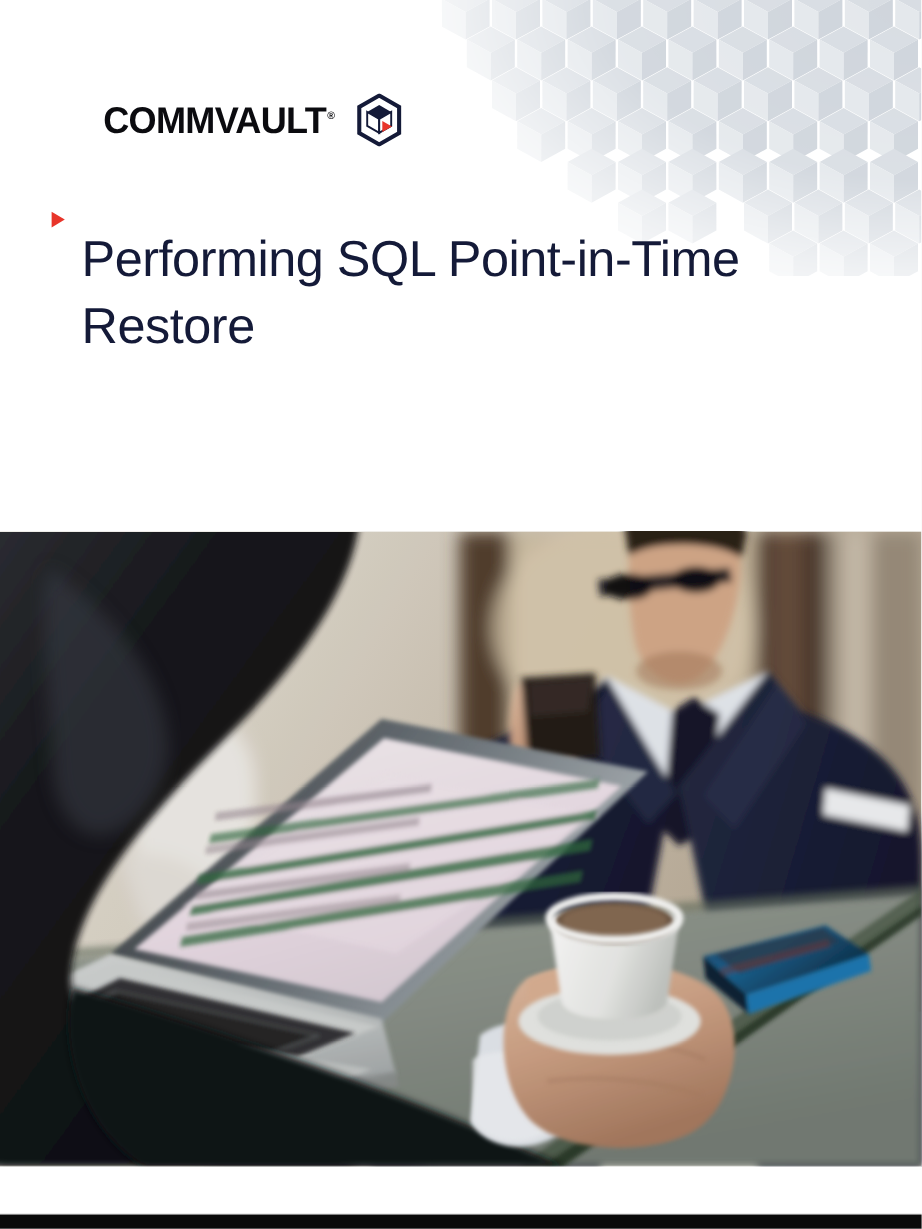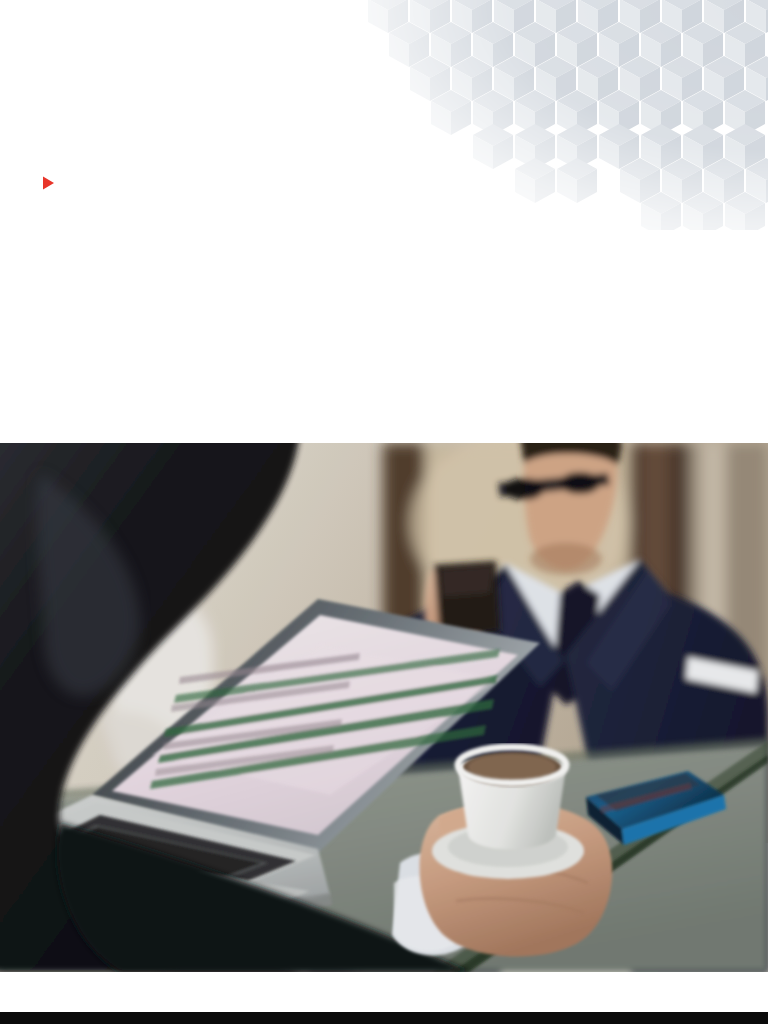--- a/index.html
+++ b/index.html
@@ -218,25 +218,42 @@
         </g>
         <g>
           <use href="#cube" x="273" y="192"></use>
             <use href="#cube" x="315" y="192"></use>
           <use href="#cube" x="357" y="192"></use>
         </g>
       </g>
     </svg>
   </div>
 
+  <div class="logo-row">
+    <div class="wordmark"><span>COMMVAULT</span><span class="wordmark-reg">®</span></div>
+
+    <svg class="logo-mark" viewBox="0 0 40 44" xmlns="http://www.w3.org/2000/svg">
+
+      <path d="M20 1.6 L36.6 11.2 L36.6 32.8 L20 42.4 L3.4 32.8 L3.4 11.2 Z" fill="none" stroke="#141a38" stroke-width="3.4"></path>
+
+      <polygon points="20,9.5 30,15.3 20,21.1 10,15.3" fill="#141a38"></polygon>
+
+      <polygon points="10,15.3 20,21.1 20,32.7 10,26.9" fill="#ffffff" stroke="#141a38" stroke-width="1.6"></polygon>
+
+      <polygon points="30,15.3 30,26.9 20,32.7 20,21.1" fill="#ffffff" stroke="#141a38" stroke-width="1.6"></polygon>
+
+      <polygon points="22.6,22.8 30.6,27.4 22.6,31.9" fill="#E8352A"></polygon>
+    </svg>
+  </div>
 
   <div class="title-row">
     <svg class="title-bullet" viewBox="0 0 16 18" xmlns="http://www.w3.org/2000/svg">
       <polygon points="3,2.5 14,9 3,15.5" fill="#E8352A"></polygon>
     </svg>
+    <h1 class="title-text">Performing SQL Point-in-Time Restore</h1>
   </div>
 
   <div class="hero-photo">
     <svg width="768" height="529" viewBox="0 0 768 529" xmlns="http://www.w3.org/2000/svg">
       <defs>
         <linearGradient id="wallGrad" x1="0" y1="0" x2="1" y2="0.3">
           <stop offset="0%" stop-color="#e8e3d8"></stop>
           <stop offset="35%" stop-color="#ddd7ca"></stop>
           <stop offset="62%" stop-color="#cdc4b3"></stop>
           <stop offset="100%" stop-color="#b9ac97"></stop>

